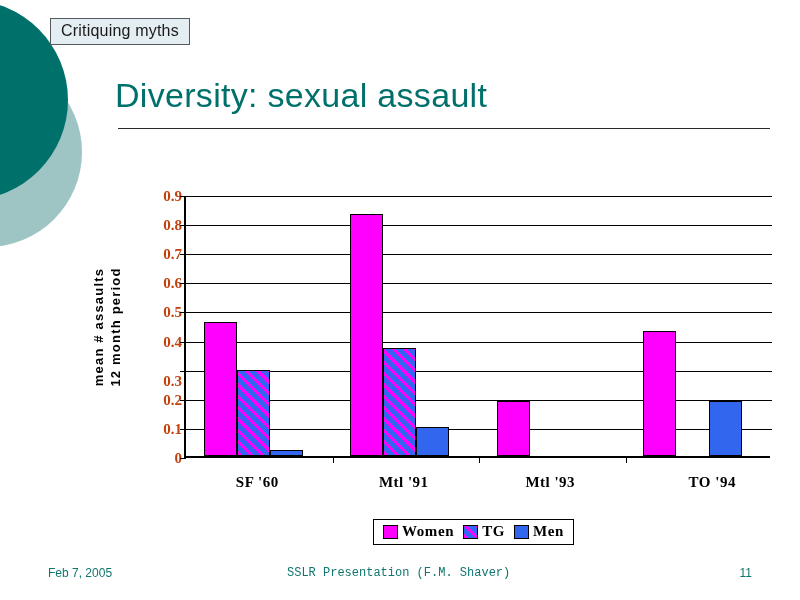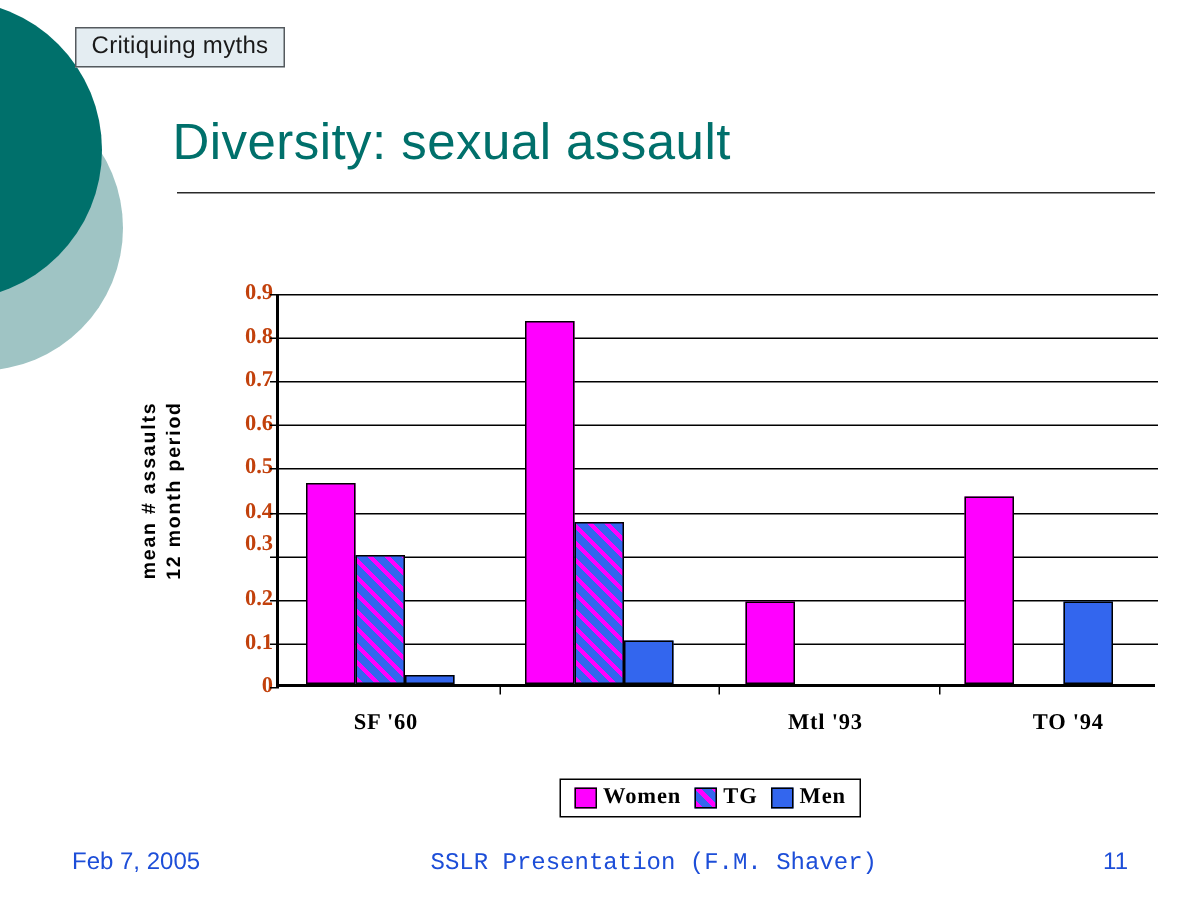--- a/index.html
+++ b/index.html
@@ -135,21 +135,21 @@
   .legend-label {
     font-family:"Liberation Serif", serif;
     font-weight:bold; font-size:15px; color:#000;
     letter-spacing:.6px;
   }
 
   
   #footer { position:absolute; left:0; top:566px; width:800px; height:24px; }
   .foot {
     position:absolute; top:0;
-    font-size:16px; color:#1d4ed8;
+    font-size:12px; color:#0f766e;
     white-space:nowrap;
   }
   #foot-date { left:48px; }
   #foot-center { left:287px;font-family:Liberation Mono, monospace; }
   #foot-page { left:708px; width:44px; text-align:right; }
 </style>
 </head>
 <body>
 
 <div id="deco">
@@ -170,21 +170,21 @@
       </div>
     </div>
 
   <div id="ytick-col">
       <div class="ytick" style="top: 7px;">0.9</div>
       <div class="ytick" style="top: 36.1111px;">0.8</div>
       <div class="ytick" style="top: 65.2222px;">0.7</div>
       <div class="ytick" style="top: 94.3333px;">0.6</div>
       <div class="ytick" style="top: 123.444px;">0.5</div>
       <div class="ytick" style="top: 152.556px;">0.4</div>
-      <div class="ytick" style="top: 174px;">0.3</div>
+      <div class="ytick" style="top: 192px;">0.3</div>
       <div class="ytick" style="top: 210.778px;">0.2</div>
       <div class="ytick" style="top: 239.889px;">0.1</div>
       <div class="ytick" style="top: 269px;">0</div>
     </div>
 
   <div id="plot">
       <div class="gridline" style="top: 0px;"></div>
       <div class="tickmark" style="top: 0px;"></div>
       <div class="gridline" style="top: 29.1111px;"></div>
       <div class="tickmark" style="top: 29.1111px;"></div>
@@ -211,20 +211,21 @@
       <div class="bar tg" title="TG Mtl '91: 0.37" style="left: 197.25px; width: 33px; height: 107.711px;"></div>
       <div class="bar men" title="Men Mtl '91: 0.1" style="left: 230.25px; width: 33px; height: 29.1111px;"></div>
       <div class="catsep" style="left: 293px;"></div>
       <div class="bar women" title="Women Mtl '93: 0.19" style="left: 310.75px; width: 33px; height: 55.3111px;"></div>
       <div class="catsep" style="left: 439.5px;"></div>
       <div class="bar women" title="Women TO '94: 0.43" style="left: 457.25px; width: 33px; height: 125.178px;"></div>
       <div class="bar men" title="Men TO '94: 0.19" style="left: 523.25px; width: 33px; height: 55.3111px;"></div>
     </div>
 
 <div class="catlabel" style="left: 184px; width: 146.5px;">SF '60</div>
+    <div class="catlabel" style="left: 330.5px; width: 146.5px;">Mtl '91</div>
     <div class="catlabel" style="left: 477px; width: 146.5px;">Mtl '93</div>
     <div class="catlabel" style="left: 639px; width: 146.5px;">TO '94</div>
   </div>
 
 <div id="legend">
     <div class="legend-item">
       <span class="swatch women"></span>
       <span class="legend-label">Women</span>
     </div>
     <div class="legend-item">

